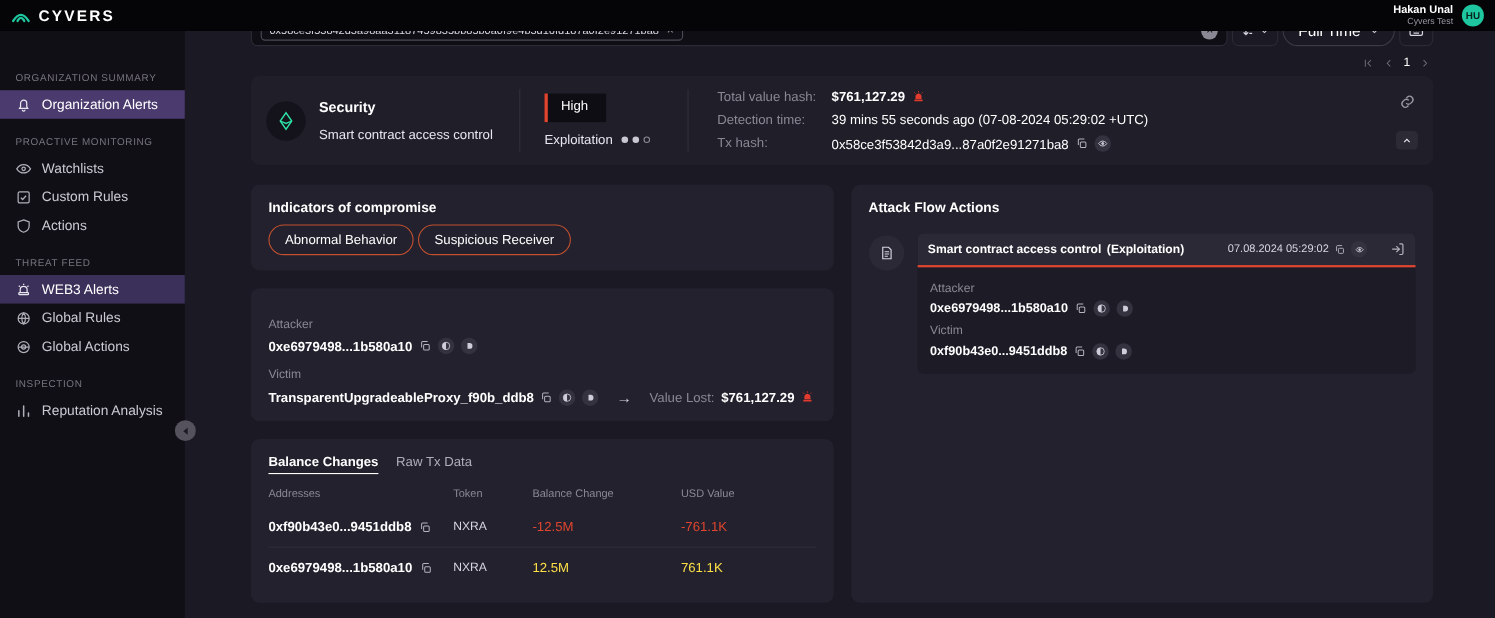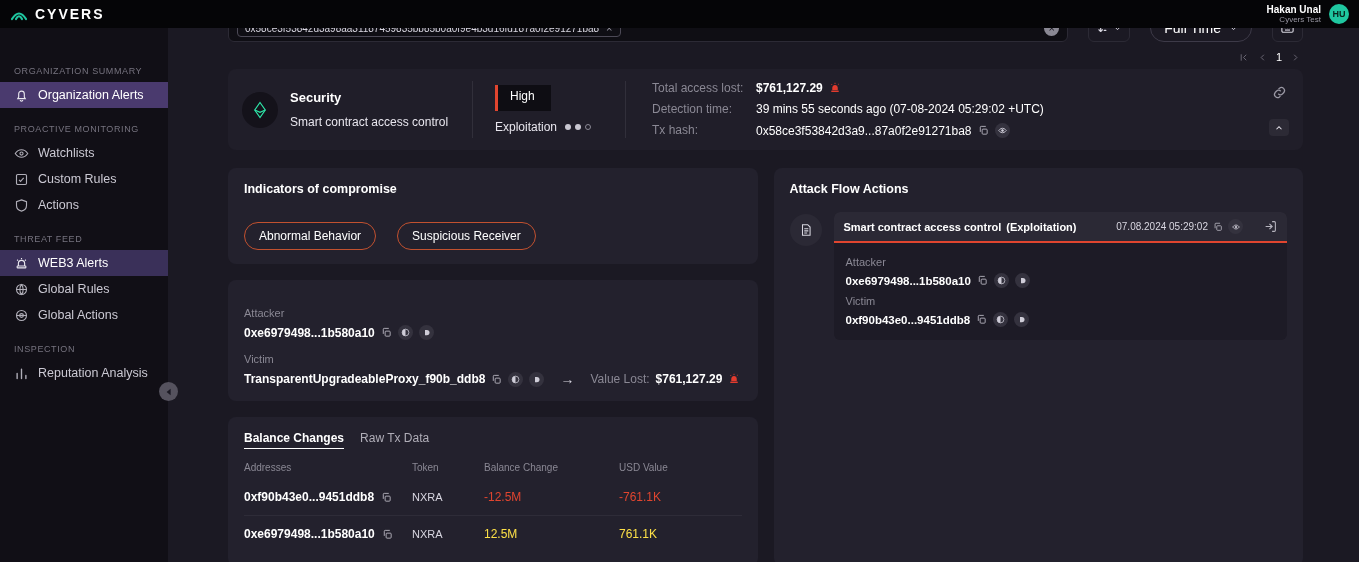--- a/index.html
+++ b/index.html
@@ -26,21 +26,21 @@
     font-size:12.5px; color:#cbc9d3; cursor:pointer; }
   .side-item.active1 { background:#4a3a6e; color:#ffffff; }
   .side-item.active2 { background:#3a3059; color:#ffffff; }
   .sicon { display:flex; flex:none; }
   .collapse-btn { position:fixed; left:159px; top:382px; width:19px; height:19px; border-radius:50%;
     background:#55525e; border:none; display:flex; align-items:center; justify-content:center; z-index:15; cursor:pointer; }
 
   
   .main { margin-left:168px; padding:14px 56px 0 60px; }
 
-  .toolbar { display:flex; gap:20px; align-items:center;justify-content:space-between; }
+  .toolbar { display:flex; gap:4px; align-items:center;justify-content:space-between; }
   .searchbar { flex:1; height:28px; background:#0f0e14; border:1px solid #2c2a35; border-radius:6px;
     display:flex; align-items:center; padding:0 8px; gap:8px; cursor:text; }
   .chip { display:inline-flex; align-items:center; gap:7px; border:1px solid #4c4956; border-radius:4px;
     padding:2px 7px; font-size:10px; color:#d8d6e0; white-space:nowrap; }
   .chip-x { color:#9a98a4; cursor:pointer; font-size:11px; line-height:1; }
   .clear { margin-left:auto; width:15px; height:15px; border-radius:50%; background:#8a8894; color:#15131c;
     font-size:11px; line-height:14px; text-align:center; cursor:pointer; flex:none; }
   .tool-btn { height:28px; background:transparent; border:1px solid #2c2a35; border-radius:6px;
     display:flex; align-items:center; justify-content:center; gap:3px; padding:0 7px; cursor:pointer; }
   .pill { height:28px; background:transparent; border:1px solid #3d3a48; border-radius:14px; color:#fff;
@@ -76,21 +76,21 @@
   .chev-btn { width:20px; height:17px; background:#2c2a35; border-radius:4px; border:none;
     display:flex; align-items:center; justify-content:center; cursor:pointer; }
 
   
   .columns { display:grid; grid-template-columns:1fr 1fr; gap:16px; margin-top:18px; }
   .col-left { display:flex; flex-direction:column; gap:16px; }
   .panel { background:#23212d; border-radius:8px; padding:14px 16px; }
   .col-right .panel { height:100%; }
   .panel-title { font-size:12.5px; font-weight:bold; color:#fff; }
 
-  .chips-row { display:flex; gap:21px; margin-top:26px; }
+  .chips-row { display:flex; gap:4px; margin-top:8px; }
   .ioc-chip { border:1.5px solid #c2512f; border-radius:16px; padding:6px 14px; font-size:12px; color:#fff; cursor:default; }
 
   .addr-label { font-size:11px; color:#8a8894; margin:13px 0 6px; }
   .addr-row { display:flex; align-items:center; gap:6px; font-size:12px; font-weight:bold; color:#fff; }
   .mini-circle { width:15px; height:15px; border-radius:50%; background:#34323e;
     display:inline-flex; align-items:center; justify-content:center; cursor:pointer; flex:none; }
   .arrow { color:#d8d6e0; font-size:14px; margin:0 10px; font-weight:normal; }
   .vl-label { color:#8a8894; font-weight:normal; }
 
   .tabs { display:flex; gap:16px; align-items:baseline; }
@@ -308,21 +308,21 @@
         <span>Exploitation</span>
         <span class="dots">
           <span class="dot"></span>
           <span class="dot"></span>
           <span class="dot hollow"></span>
         </span>
       </div>
     </div>
     <div class="vdiv"></div>
     <div class="alert-info">
-      <span class="info-label">Total access lost:</span>
+      <span class="info-label">Total value hash:</span>
       <span class="info-val">
         <span class="money">$761,127.29</span>
         <span class="sicon">
           <svg width="12" height="12" viewBox="0 0 24 24" fill="#e23b2e">
             <path d="M12 6c-3 0-5.5 2.5-5.5 5.5V16h11v-4.5C17.5 8.5 15 6 12 6z"></path>
               <rect x="4.5" y="17" width="15" height="3" rx="1"></rect>
             <path d="M12 1.5v2.5M4.5 4l1.8 1.8M19.5 4l-1.8 1.8" stroke="#e23b2e" stroke-width="1.6"></path>
           </svg>
         </span>
       </span>

